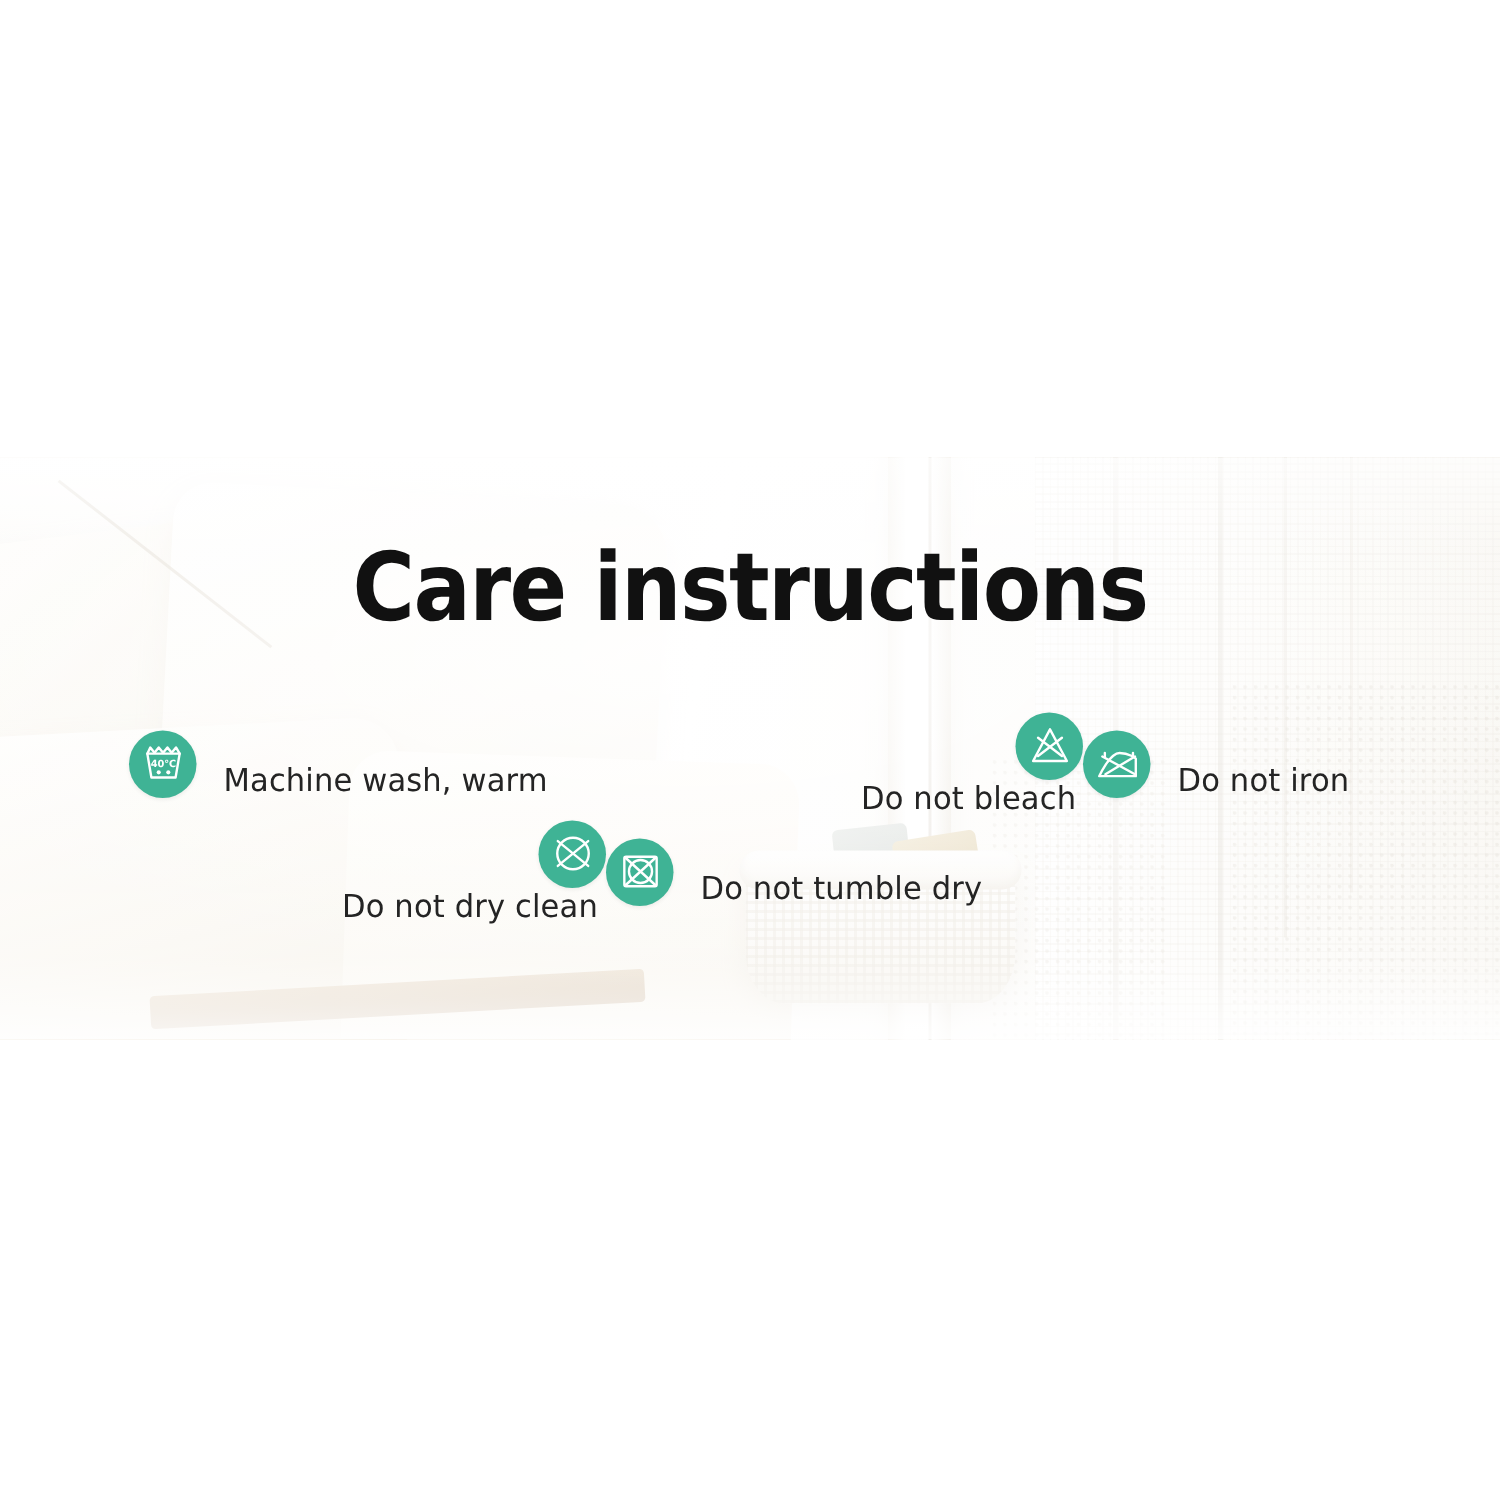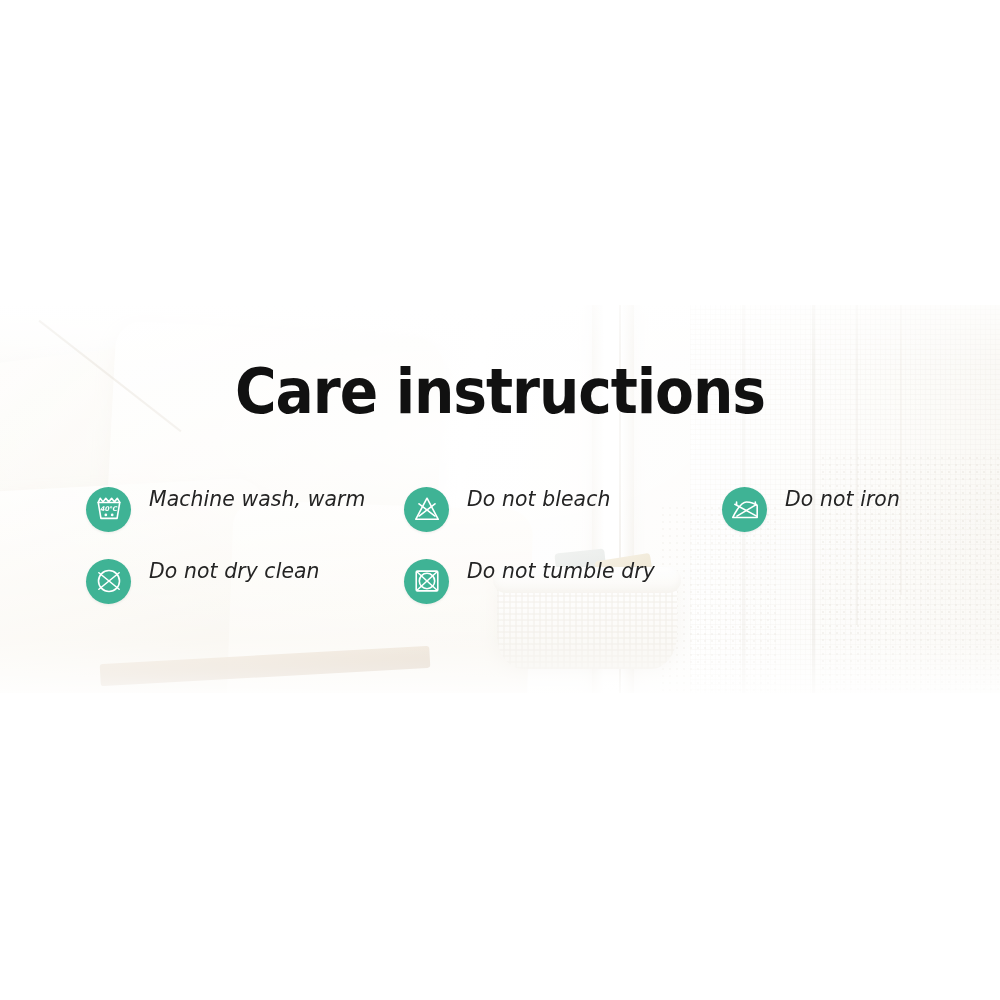--- a/index.html
+++ b/index.html
@@ -156,23 +156,23 @@
     letter-spacing:-1.2px;
     color:#111111;
     transform:scaleX(.90);
     white-space:nowrap;
   }
 
   .grid{
     position:absolute;left:86px;top:168px;width:840px;
   }
   .row{display:flex;height:72px;align-items:center;}
-  .cell{display:flex;align-items:flex-start;font-style:italic;}
+  .cell{display:flex;align-items:flex-end;}
   .cell.c1{width:318px;}
-  .cell.c2{width:318px;}
+  .cell.c2{width:318px;flex-direction:column;}
   .cell.c3{width:auto;}
 
   .badge{
     width:45px;height:45px;flex:0 0 45px;
     border-radius:50%;
     display:flex;align-items:center;justify-content:center;
     box-shadow:0 1px 3px rgba(0,0,0,.07);
   }
   .badge svg{display:block;}
   .label{

